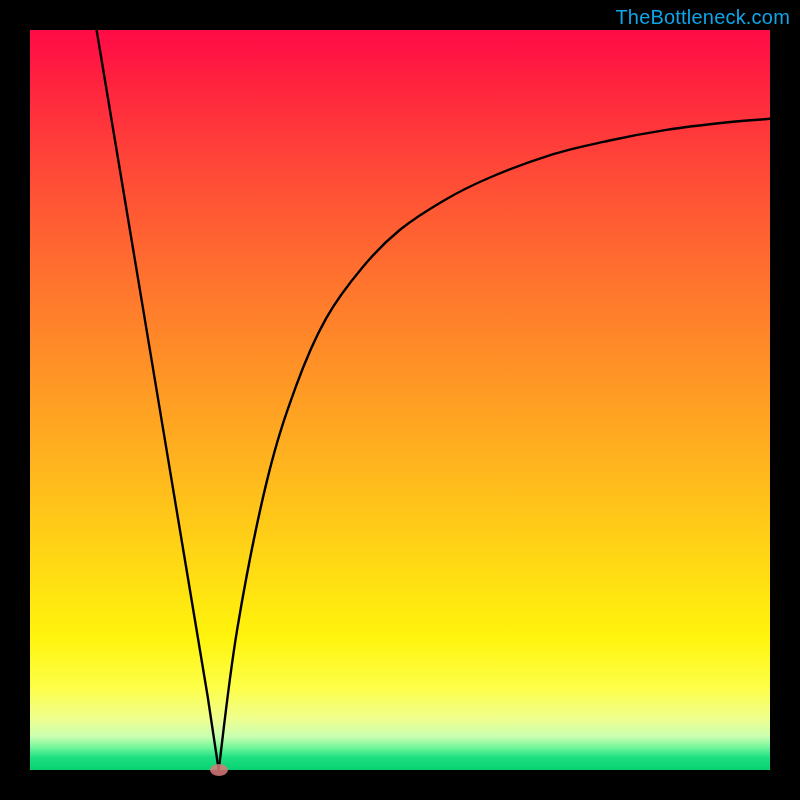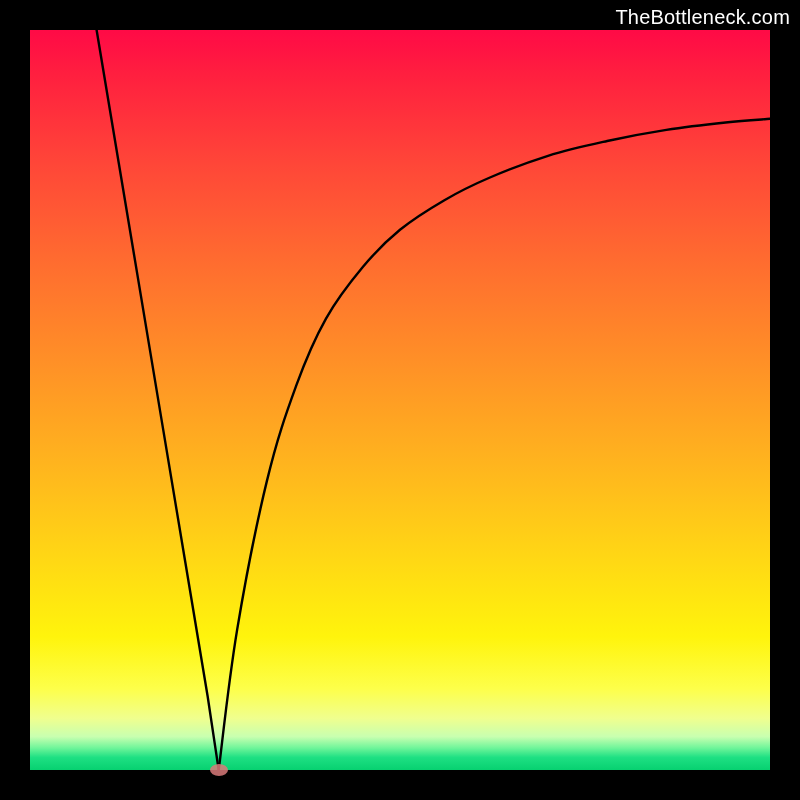--- a/index.html
+++ b/index.html
@@ -39,21 +39,21 @@
       #c8ffb0 95.5%,
       #70f59a 97%,
       #1ee083 98.3%,
       #07d170 100%
     );
   }
   .watermark {
     position: absolute;
     top: 6px;
     right: 10px;
-    color: #ffffff;
+    color: #0ea5e9;
     font-size: 20px;
     font-weight: 500;
     letter-spacing: 0.2px;
     user-select: none;
   }
   svg.curve {
     position: absolute;
     left: 0;
     top: 0;
     width: 740px;

